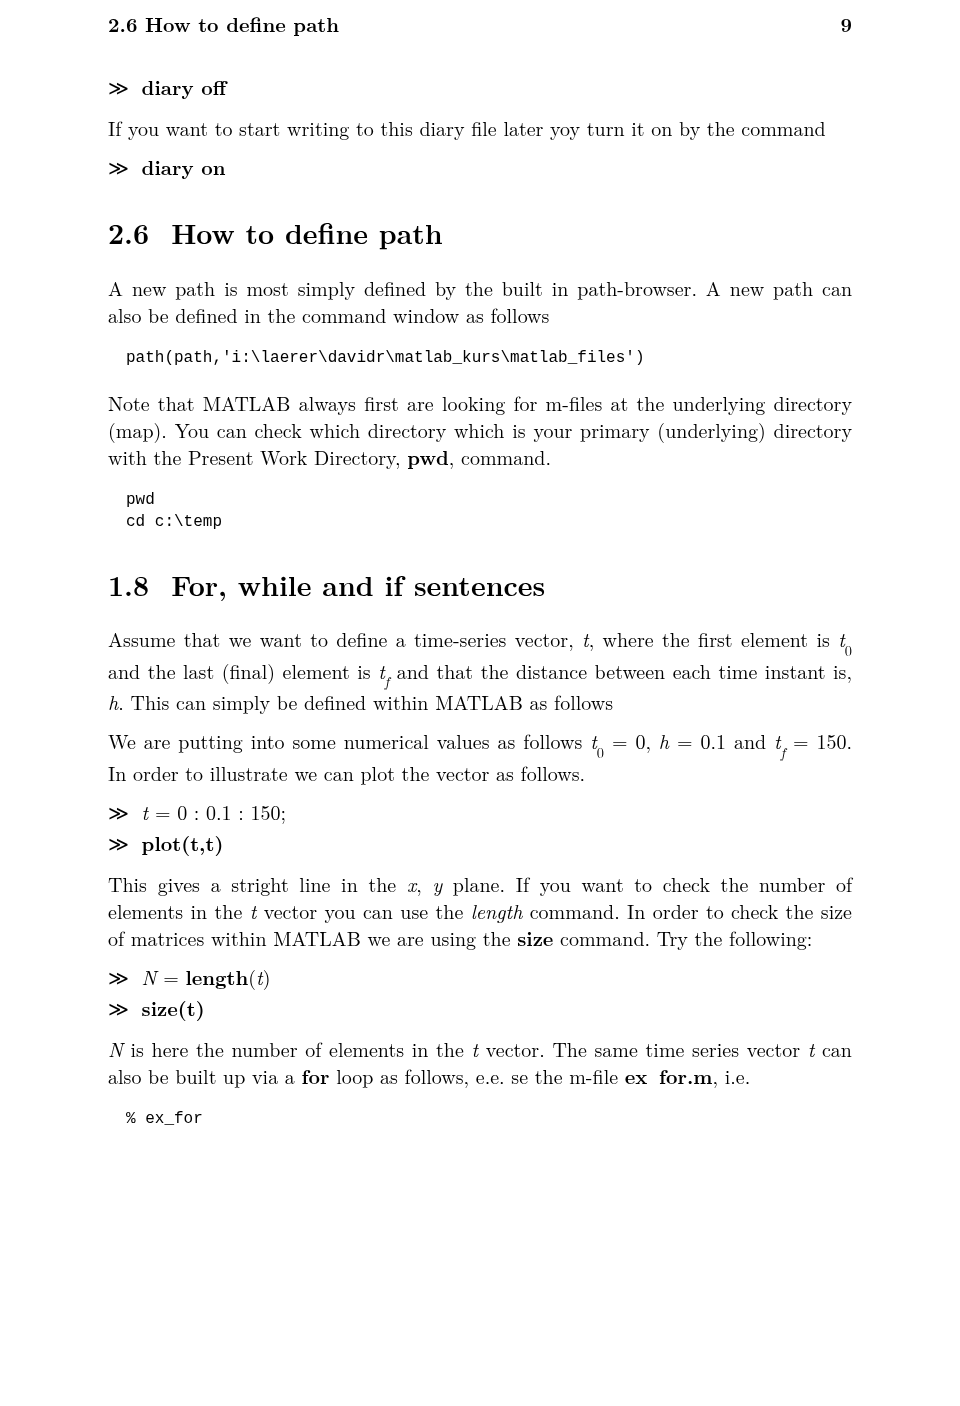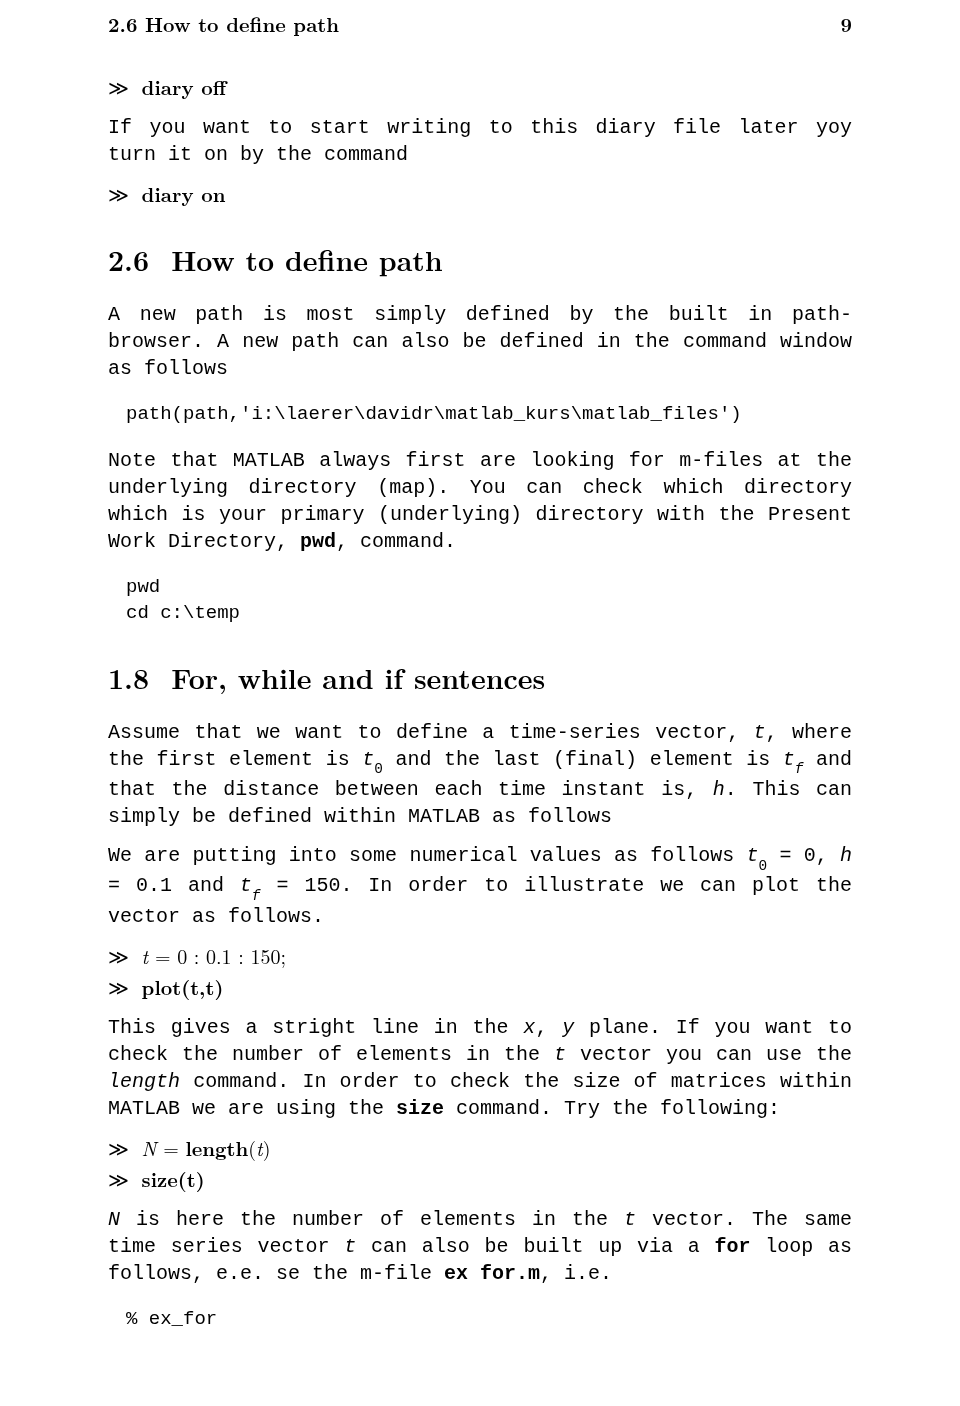--- a/index.html
+++ b/index.html
@@ -23,24 +23,24 @@
     font-weight: bold;
     font-size: 20px;
     margin-bottom: 36px;
   }
   .section-title {
     font-weight: bold;
     font-size: 28px;
     margin: 32px 0 22px 0;
   }
   .section-title .secnum { margin-right: 22px; }
-  p { margin: 12px 0; text-align: justify; font-family: Liberation Mono, monospace; }
+  p { margin: 12px 0; text-align: justify; }
   .codeblock {
     font-family: "Courier New", monospace;
-    font-size: 19px;
+    font-size: 16px;
     margin: 20px 0 20px 18px;
     white-space: pre;
   }
   .cmd { margin: 12px 0; }
   .gg { font-family: serif; margin-right: 6px; }
   .it { font-style: italic; }
   .bf { font-weight: bold; }
   sub { font-size: 0.72em; position: relative; top: 0.25em; }
 </style>
 </head>

